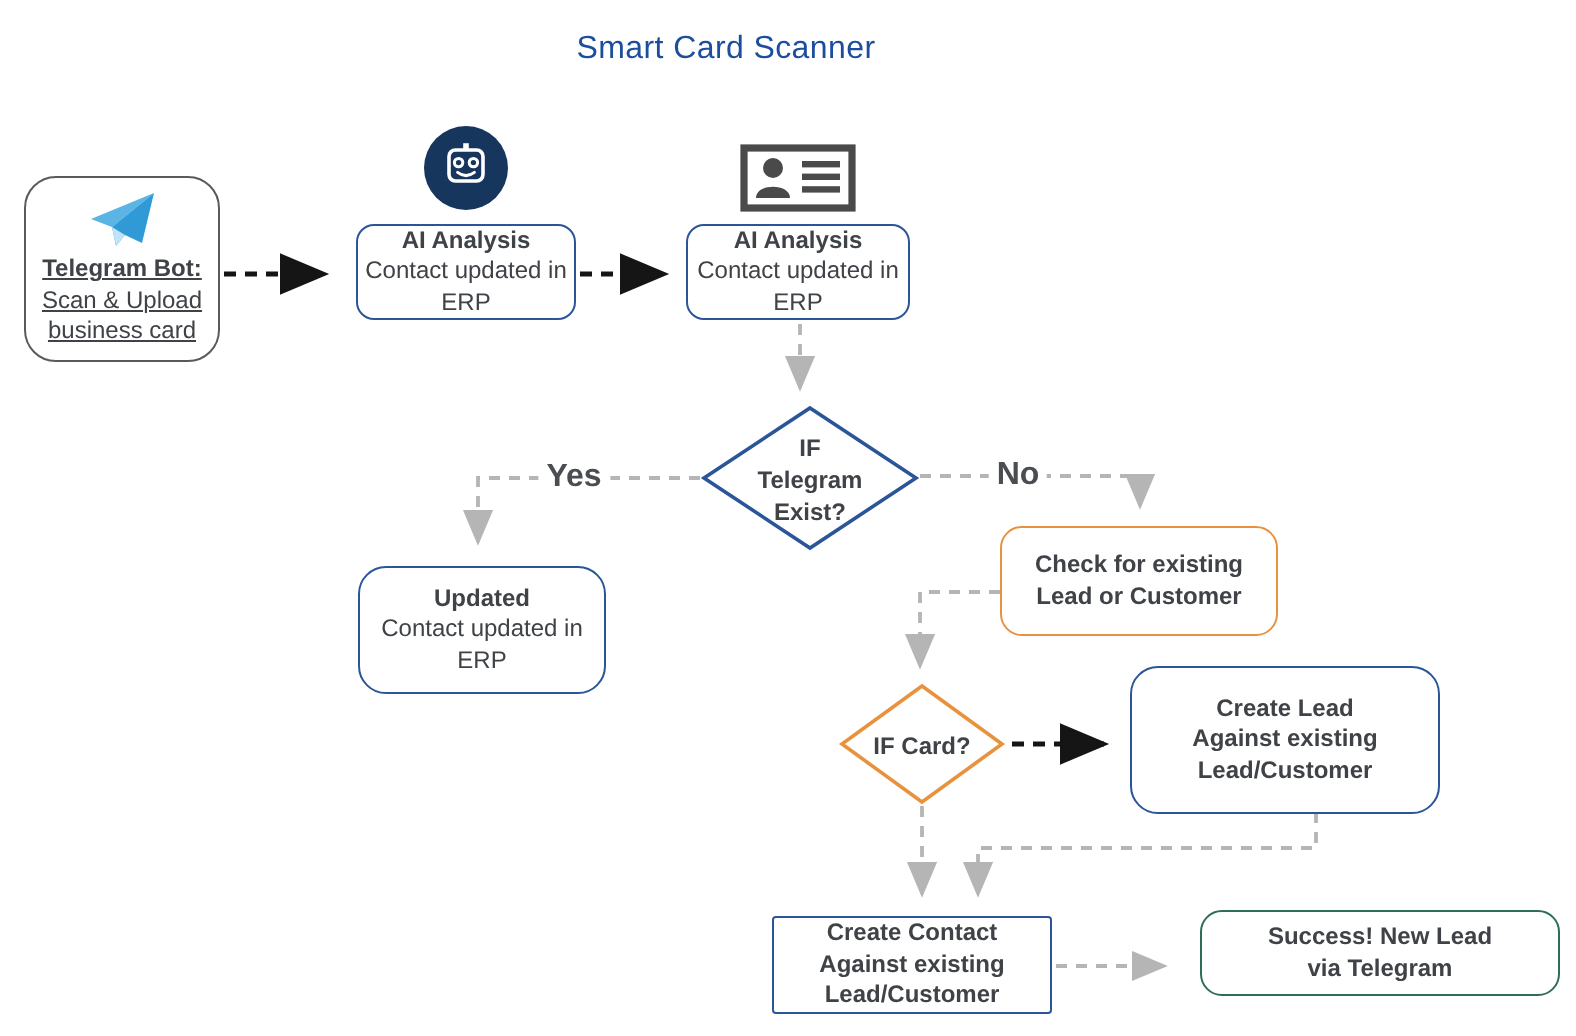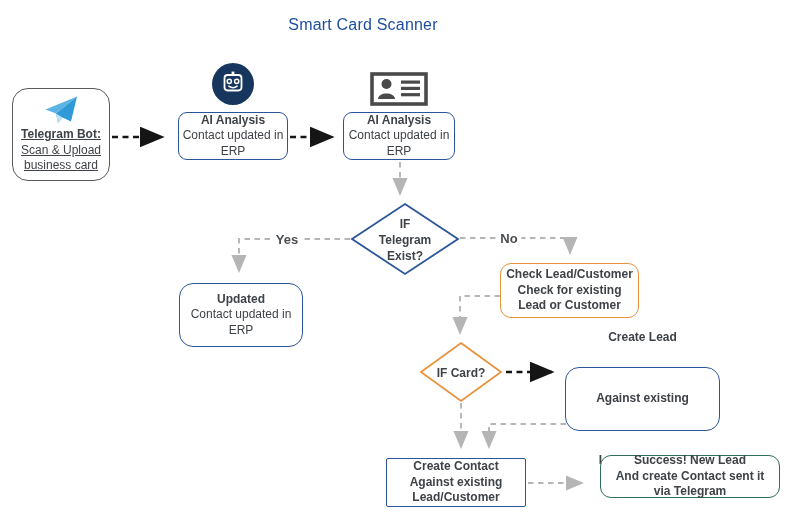--- a/index.html
+++ b/index.html
@@ -27,21 +27,21 @@
   .node.grayb{border:1.6px solid var(--node-gray);text-decoration:underline;}
   .node .t{font-weight:bold;}
   .bold-all .l{font-weight:bold;}
 
   .dtext{
     position:absolute;transform:translate(-50%,-50%);text-align:center;
     font-weight:bold;color:var(--text);font-size:12px;line-height:16px;white-space:nowrap;
   }
   .edge-label{
     position:absolute;transform:translate(-50%,-50%);font-weight:bold;
-    color:#4a4e52;font-size:13px;background:#ffffff;padding:0 4px;white-space:nowrap;
+    color:#4a4e52;font-size:16px;background:#ffffff;padding:0 4px;white-space:nowrap;
   }
   .page-title{
     position:absolute;left:0;top:16px;width:726px;text-align:center;
     font-size:16px;font-weight:normal;color:var(--title);letter-spacing:.2px;
   }
   .badge{position:absolute;}
 </style>
 </head>
 <body>
 
@@ -125,38 +125,36 @@
   <div class="edge-label" style="left:287px;top:239px;">Yes</div>
   <div class="edge-label" style="left:509px;top:238px;">No</div>
 
   <div class="node blue" style="left:179px;top:283px;width:124px;height:64px;border-radius:14px;">
     <div class="t">Updated</div>
     <div class="l">Contact updated in</div>
     <div class="l">ERP</div>
   </div>
 
   <div class="node orange bold-all" style="left:500px;top:263px;width:139px;height:55px;border-radius:11px;">
-    <div class="l">Check Lead/Customer</div>
     <div class="l">Check for existing</div>
     <div class="l">Lead or Customer</div>
   </div>
 
   <div class="dtext" style="left:461px;top:373px;">IF Card?</div>
 
-  <div class="node blue bold-all" style="left:565px;top:367px;width:155px;height:64px;border-radius:14px;gap:46px;">
+  <div class="node blue bold-all" style="left:565px;top:333px;width:155px;height:74px;border-radius:14px;">
     <div class="l">Create Lead</div>
     <div class="l">Against existing</div>
     <div class="l">Lead/Customer</div>
   </div>
 
   <div class="node blue bold-all" style="left:386px;top:458px;width:140px;height:49px;border-radius:2px;">
     <div class="l">Create Contact</div>
     <div class="l">Against existing</div>
     <div class="l">Lead/Customer</div>
   </div>
 
   <div class="node green bold-all" style="left:600px;top:455px;width:180px;height:43px;border-radius:11px;">
     <div class="l">Success! New Lead</div>
-    <div class="l">And create Contact sent it</div>
     <div class="l">via Telegram</div>
   </div>
 
 </div>
 
 </body></html>

